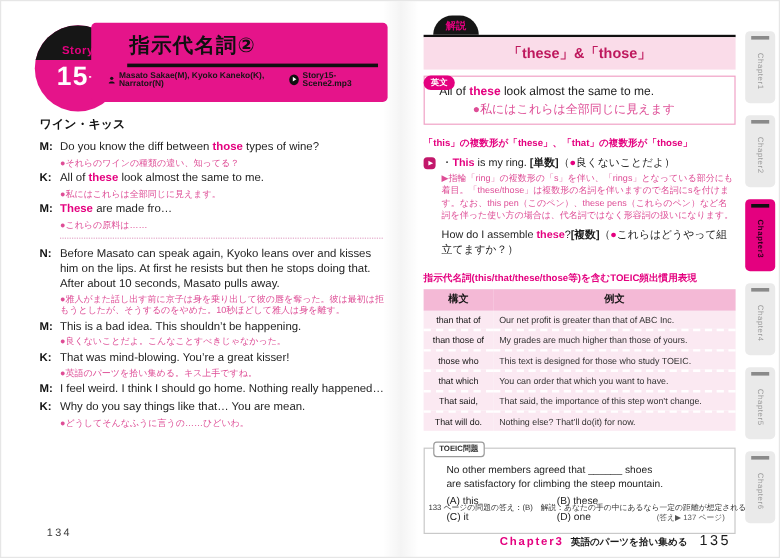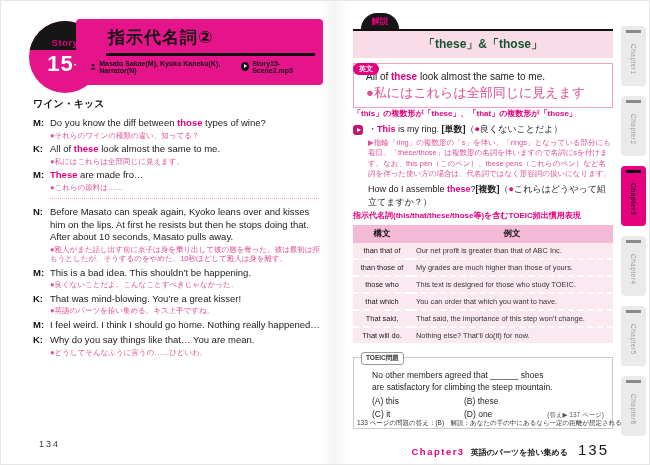--- a/index.html
+++ b/index.html
@@ -48,30 +48,30 @@
 
   .page-num-left{ position:absolute; left:38px; top:438px; font-size:9px; letter-spacing:2px; color:#3a3a3a; }
 
   
   .right-page{ position:absolute; left:352px; top:12px; width:260px; }
   .kaisetsu-dome{ margin-left:8px; width:38px; height:16px; background:#161616;
                   border-radius:19px 19px 0 0; display:flex; align-items:flex-end; justify-content:center;
                   font-size:8.5px; font-weight:bold; color:#E4007F; padding-bottom:1px; }
   .top-rule{ height:2px; background:#101010; }
   .topic-banner{ height:27px; background:#FADCE9; display:flex; align-items:center; justify-content:center;
-                 font-size:12px; font-weight:bold; color:#14532d; }
+                 font-size:12px; font-weight:bold; color:#be185d; }
 
   .example-wrap{ position:relative; margin-top:4px; }
   .example-pill{ position:absolute; top:0; left:0; z-index:2; background:#E4007F; color:#fff;
                  font-size:7px; font-weight:bold; padding:1px 6px; border-radius:6px; }
   .example-box{ margin-top:5px; border:1px solid #F0A2C6; background:#fff; padding:7px 12px 5px; }
   .example-en{ font-size:10px; color:#222; }
-  .example-ja{ font-size:13px; color:#DE4D96; margin-top:2px; }
-
-  .sec-heading{ margin-top:0; font-size:8px; font-weight:bold; color:#E4007F; white-space:nowrap; }
+  .example-ja{ font-size:10px; color:#DE4D96; margin-top:2px;margin-left:28px; }
+
+  .sec-heading{ margin-top:10px; font-size:8px; font-weight:bold; color:#E4007F; white-space:nowrap; }
 
   .points{ margin-top:4px; }
   .pline{ position:relative; padding-left:15px; font-size:9px; line-height:13.5px; color:#222; }
   .play-bullet{ position:absolute; left:0; top:2px; width:10px; height:10px; background:#C2186B; border-radius:3px; }
   .play-bullet::after{ content:""; position:absolute; left:3.6px; top:2.6px;
       border-left:4px solid #fff; border-top:2.5px solid transparent; border-bottom:2.5px solid transparent; }
   .grammar-note{ margin:1px 0 3px 15px; font-size:7.5px; line-height:10.5px; color:#DE4D96; }
 
   .idiom-table{ width:100%; margin-top:4px; border-collapse:separate; border-spacing:0; table-layout:fixed; }
   .idiom-table th{ background:#F4B9D6; font-size:8.5px; font-weight:bold; color:#141414; height:18px; text-align:center; }
@@ -85,21 +85,21 @@
                 font-size:6.5px; color:#333; padding:1px 4px; font-weight:bold; }
   .toeic-q{ font-size:8.5px; line-height:12px; color:#222; padding-left:4px; }
   .toeic-opts{ display:grid; grid-template-columns:92px auto; gap:1px 0; margin:2px 0 0 4px;
                font-size:8.5px; line-height:12px; color:#222; }
   .answer-ref{ position:absolute; right:8px; bottom:8px; font-size:6.5px; color:#555; }
 
   .prev-answer{ position:absolute; left:356px; top:418px; font-size:6.5px; color:#333; }
   .chapter-footer{ position:absolute; left:352px; top:440px; width:256px; text-align:right; }
   .chapter-footer .ch{ color:#E4007F; font-weight:bold; font-size:9.5px; letter-spacing:1.5px; }
   .chapter-footer .ct{ color:#1a1a1a; font-weight:bold; font-size:8px; margin-left:6px; }
-  .chapter-footer .pn{ color:#1a1a1a; font-size:15px; letter-spacing:2px; margin-left:10px; }
+  .chapter-footer .pn{ color:#1a1a1a; font-size:12px; letter-spacing:2px; margin-left:10px; }
 
   
   .tabs{ position:absolute; left:620px; top:25px; width:25px; }
   .tab{ position:relative; width:25px; height:60px; margin-bottom:10px; background:#EAEAEA; border-radius:4px;
         display:flex; align-items:center; justify-content:center; }
   .tab::before{ content:""; position:absolute; top:4px; left:5px; right:5px; height:2.5px; background:#8a8a8a; }
   .tab span{ writing-mode:vertical-rl; font-size:6.5px; color:#9a9a9a; letter-spacing:.5px; margin-top:6px; }
   .tab.active{ background:#E4007F; }
   .tab.active::before{ background:#101010; height:3px; }
   .tab.active span{ color:#2b001a; font-weight:bold; }

